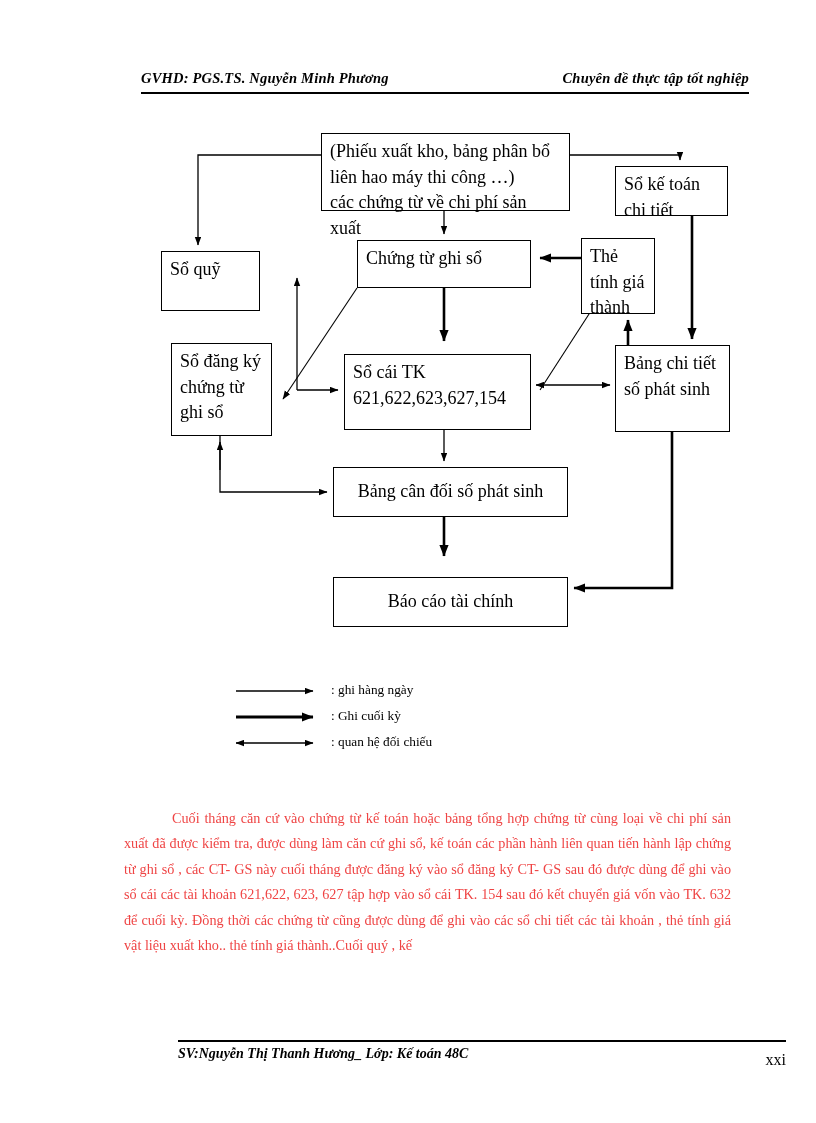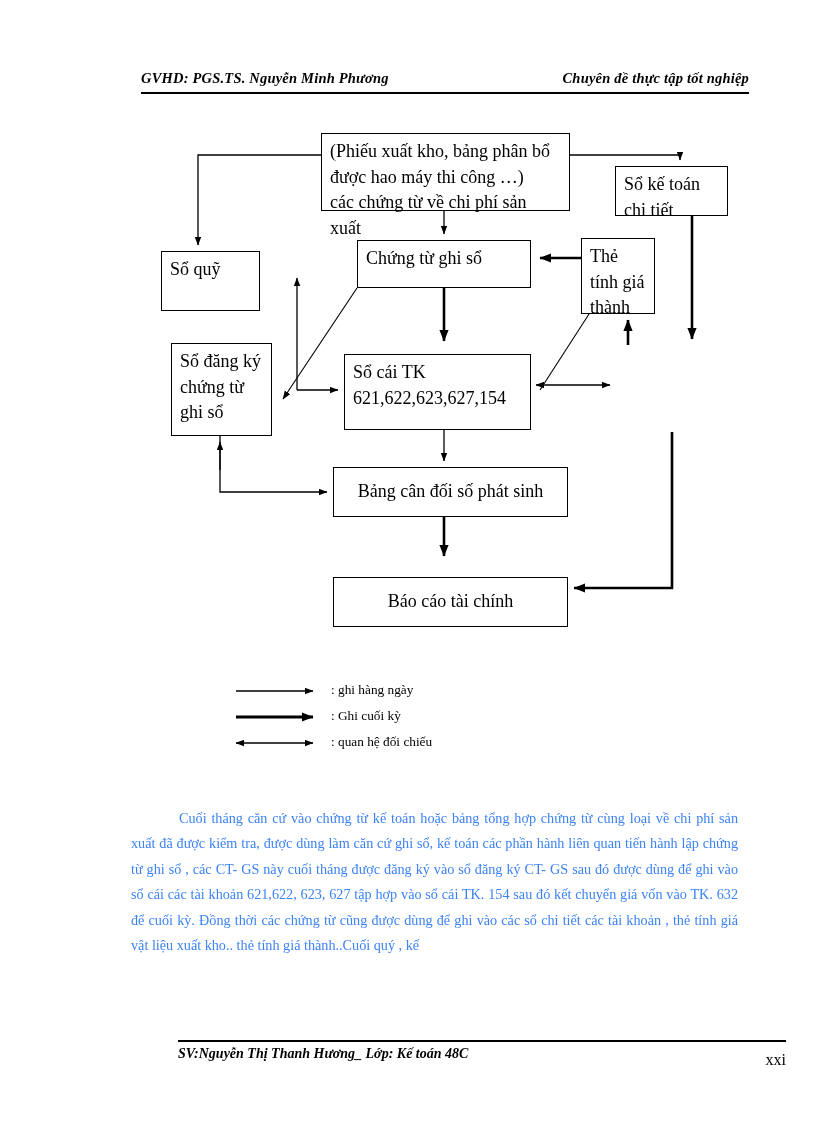--- a/index.html
+++ b/index.html
@@ -67,26 +67,26 @@
 
   
   .legend{position:absolute;left:0;top:0;width:816px;height:110px;}
   .legend svg{position:absolute;left:0;top:0;}
   .legend .lg-label{
     position:absolute;font-size:13.3px;white-space:nowrap;
   }
 
   
   .bodytext{
-    position:absolute;left:131px;top:806px;width:607px;
+    position:absolute;left:124px;top:806px;width:607px;
     font-size:14.2px;
     line-height:25.4px;
     text-align:justify;
     text-indent:48px;
-    color:#3b82f6;
+    color:#ef4444;
   }
 </style>
 </head>
 <body>
 
 <div class="page">
 
   <div class="header">
     <div class="h-left">GVHD: PGS.TS. Nguyễn Minh Phương</div>
     <div class="h-right">Chuyên đề thực tập tốt nghiệp</div>
@@ -141,21 +141,21 @@
 
       <path d="M220,470 L220,442" fill="none" stroke="#000" stroke-width="1.3" marker-end="url(#ah-thin)"></path>
 
       <path d="M444,517 L444,556" fill="none" stroke="#000" stroke-width="2.6" marker-end="url(#ah-thick)"></path>
 
       <path d="M672,432 L672,588 L574,588" fill="none" stroke="#000" stroke-width="2.6" marker-end="url(#ah-thick)"></path>
     </svg>
 
     <div class="node pad" style="left:321px;top:133px;width:249px;height:78px;">
       <span class="txt">(Phiếu  xuất kho, bảng phân bổ</span>
-      <span class="txt">được hao máy thi công …)</span>
+      <span class="txt">liên hao máy thi công …)</span>
       <span class="txt">các chứng từ về chi phí sản xuất</span>
     </div>
 
     <div class="node pad" style="left:615px;top:166px;width:113px;height:50px;">
       <span class="txt">Sổ kế toán</span>
       <span class="txt">chi tiết</span>
     </div>
 
     <div class="node pad" style="left:161px;top:251px;width:99px;height:60px;">
       <span class="txt">Sổ quỹ</span>
@@ -175,20 +175,24 @@
       <span class="txt">Sổ đăng ký</span>
       <span class="txt">chứng từ</span>
       <span class="txt">ghi sổ</span>
     </div>
 
     <div class="node pad" style="left:344px;top:354px;width:187px;height:76px;">
       <span class="txt">Sổ cái TK</span>
       <span class="txt">621,622,623,627,154</span>
     </div>
 
+    <div class="node pad" style="left:615px;top:345px;width:115px;height:87px;">
+      <span class="txt">Bảng chi tiết</span>
+      <span class="txt">số phát sinh</span>
+    </div>
 
     <div class="node ctr" style="left:333px;top:467px;width:235px;height:50px;">
       <span class="txt">Bảng cân đối số phát sinh</span>
     </div>
 
     <div class="node ctr" style="left:333px;top:562px;width:235px;height:50px;margin-top:15px;">
       <span class="txt">Báo cáo tài chính</span>
     </div>
   </div>
 

